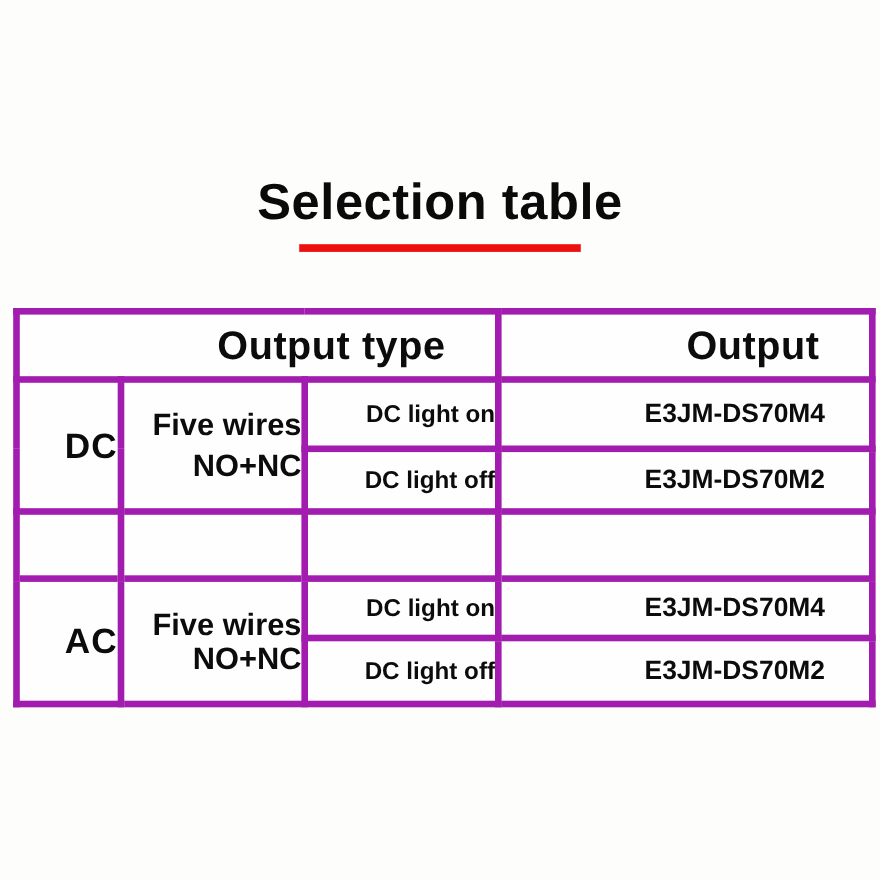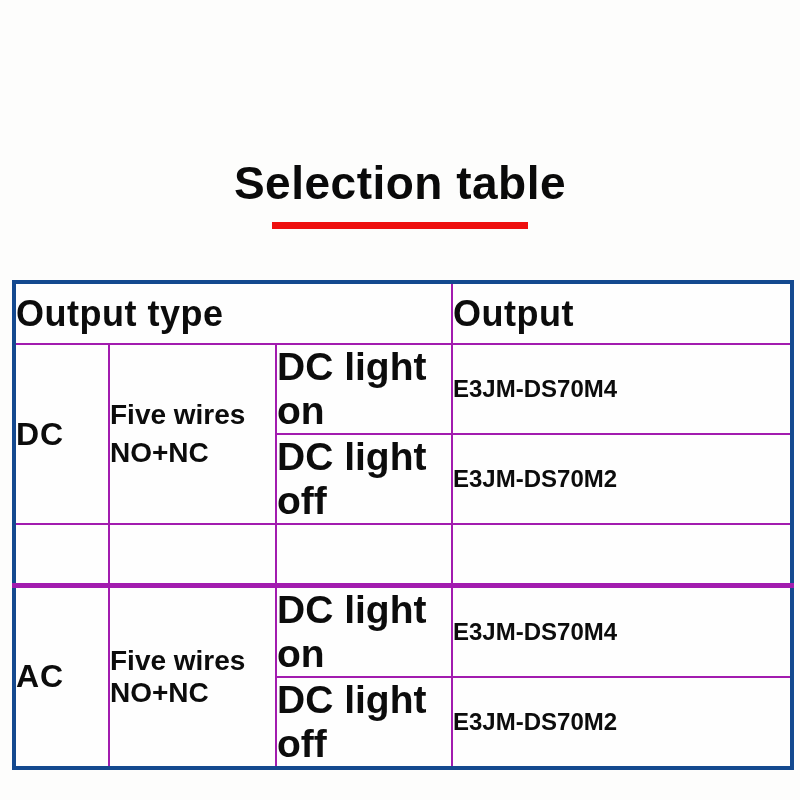--- a/index.html
+++ b/index.html
@@ -37,22 +37,22 @@
     position: absolute;
     left: 12px;
     top: 280px;
     width: 778px;
     table-layout: fixed;
     border-collapse: collapse;
     border: 4px solid #14498f;
     background: #fefefe;
   }
   .sel-table td {
-    border: 2px solid #a21caf;
-    text-align: left;
+    border: 6px solid #a21caf;
+    text-align: right;
     vertical-align: middle;
     padding: 0;
     overflow: hidden;
   }
   col.c1 { width: 95px; }
   col.c2 { width: 167px; }
   col.c3 { width: 176px; }
   col.c4 { width: 340px; }
   tr.r-head   { height: 62px; }
   tr.r-dc-on  { height: 63px; }
@@ -62,21 +62,21 @@
   tr.r-ac-off { height: 60px; }
   td.th {
     font-size: 36px;
     letter-spacing: 0.5px;
     padding-right: 45px;
   }
   td.power { font-size: 32px; letter-spacing: 1px; }
   td.wiring { font-size: 28px; line-height: 1.35; margin-left: 44px; }
   td.wiring .wline { display: block; }
   td.wiring-ac { line-height: 1.12; }
-  td.light { font-size: 39px; }
+  td.light { font-size: 22px; }
   td.model { font-size: 24px; padding-right: 40px; }
   tr.r-empty td { border-bottom-width: 5px; }
 </style>
 </head>
 <body>
 
 <div class="page">
 
   <h1 class="title">Selection table</h1>
   <div class="title-underline"></div>

